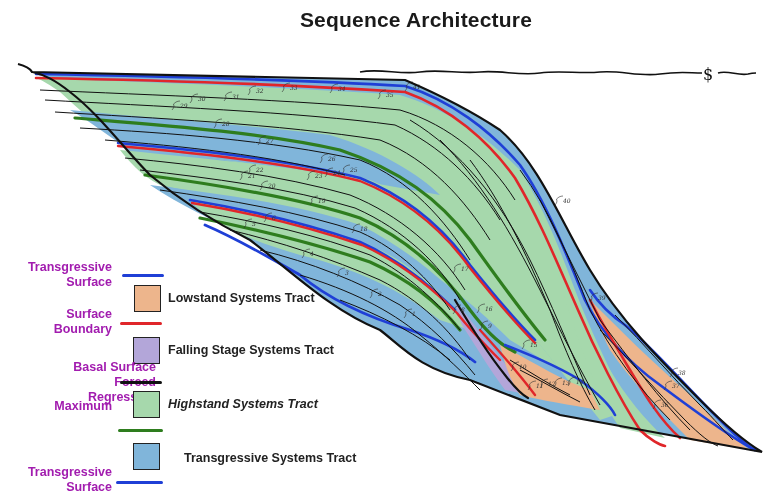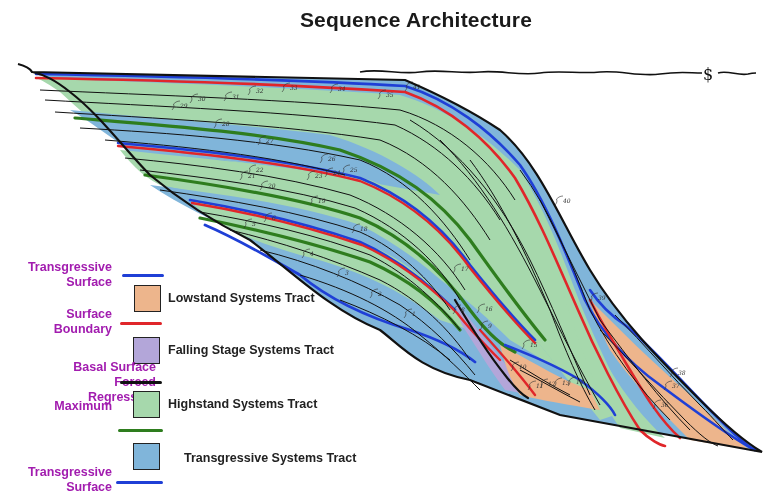--- a/index.html
+++ b/index.html
@@ -188,21 +188,21 @@
   <div class="legend-swatch" style="left:133px;top:337px;background:#b3a6d9;"></div>
   <div class="legend-tract-label" style="left:168px;top:343px;">Falling Stage Systems Tract</div>
 
   <div class="legend-line-label" style="left:0;top:360px;padding-left:44px;">
     <div>Basal Surface</div>
     <div>Forced Regression</div>
   </div>
   <div class="legend-stroke" style="left:120px;top:381px;width:42px;border-top-color:#111111;"></div>
 
   <div class="legend-swatch" style="left:133px;top:391px;background:#a6d8ac;"></div>
-  <div class="legend-tract-label" style="left:168px;top:397px;">Highstand Systems Tract</div>
+  <div class="legend-tract-label" style="left:168px;top:397px;font-style:italic;">Highstand Systems Tract</div>
 
   <div class="legend-line-label" style="left:0;top:399px;">
     <div>Maximum</div>
   </div>
   <div class="legend-stroke" style="left:118px;top:429px;width:45px;border-top-color:#2e7d1e;"></div>
 
   <div class="legend-swatch" style="left:133px;top:443px;background:#80b5da;"></div>
   <div class="legend-tract-label" style="left:184px;top:451px;">Transgressive Systems Tract</div>
 
   <div class="legend-line-label" style="left:0;top:465px;">

